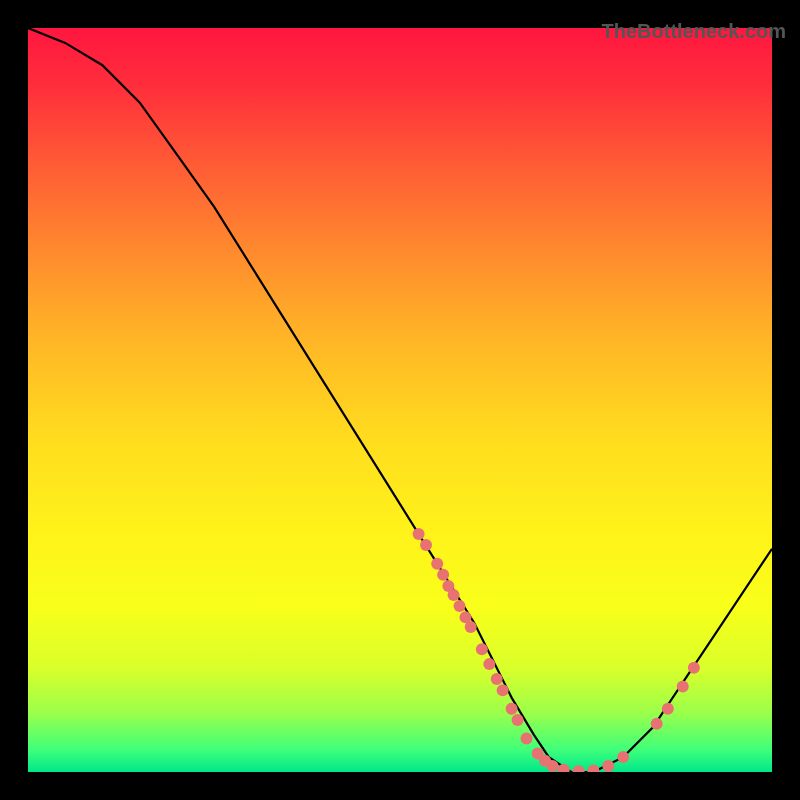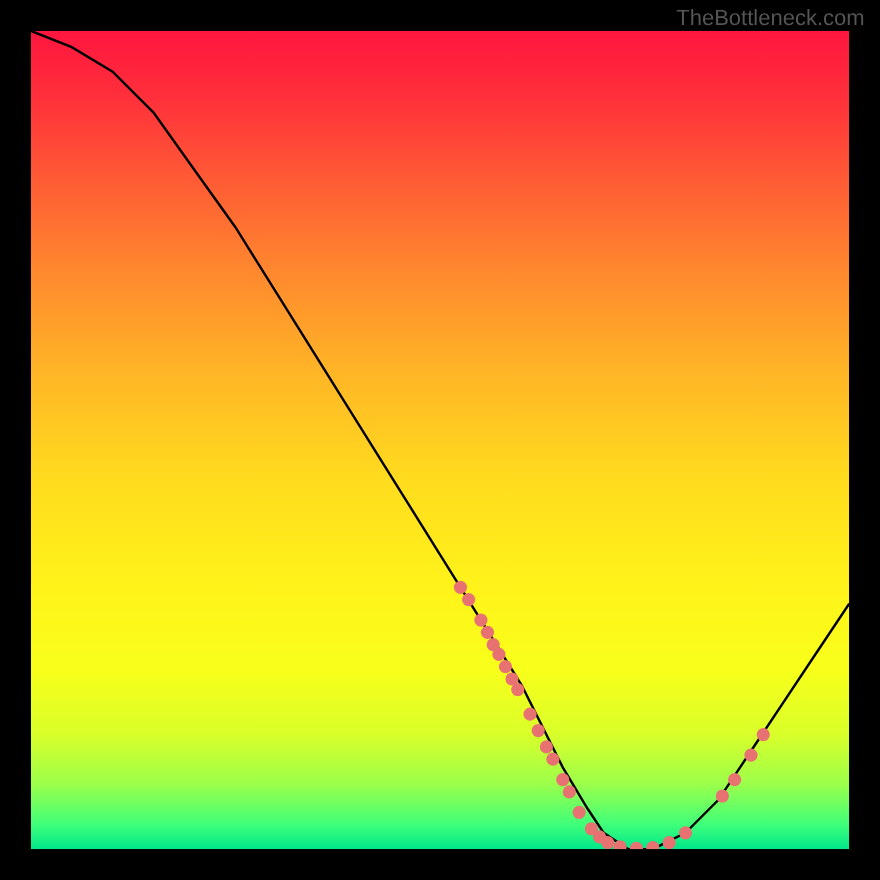--- a/index.html
+++ b/index.html
@@ -5,25 +5,25 @@
   * { margin: 0; padding: 0; box-sizing: border-box; }
   body {
     width: 800px;
     height: 800px;
     background: #000;
     position: relative;
     font-family: Arial, sans-serif;
   }
   .watermark {
     position: absolute;
-    top: 6px;
+    top: 20px;
     right: 14px;
     color: #555;
     font-size: 20px;
-    font-weight: 400;
+    font-weight: 700;
     z-index: 10;
   }
   .plot-area {
     position: absolute;
     left: 28px;
     top: 28px;
     width: 744px;
     height: 744px;
     overflow: hidden;
   }

